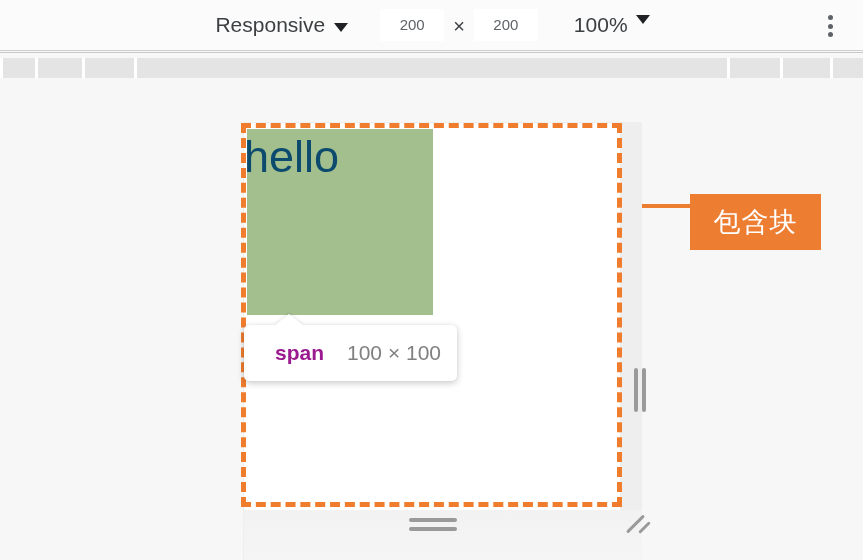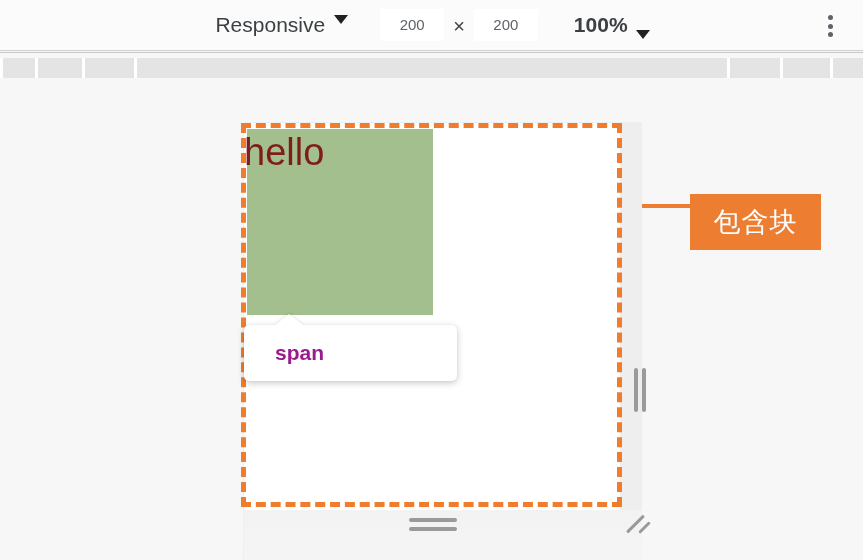--- a/index.html
+++ b/index.html
@@ -20,21 +20,21 @@
     border-bottom: 1px solid #cfcfcf;
   }
   .toolbar-inner {
     position: absolute; left: 0; top: 0;
     width: 863px; height: 50px;
     display: flex; align-items: center;
     justify-content: center;
     gap: 0;
   }
   .device-select {
-    display: flex; align-items: flex-start; gap: 9px;
+    display: flex; align-items: center; gap: 9px;
     font-size: 21px; color: #3c4043;
     padding: 2px 4px 2px 2px;
     cursor: default;
   }
   .caret {
     width: 0; height: 0;
     border-left: 7px solid transparent;
     border-right: 7px solid transparent;
     border-top: 9px solid #202124;
     display: inline-block;
@@ -49,25 +49,24 @@
     text-align: center;
     line-height: 32px;
     margin-left: 28px;
   }
   .dim-x {
     font-size: 20px; color: #3c4043;
     margin: 0 9px;
     position: relative; top: 1px;
   }
   .zoom-select {
-    display: flex; align-items: flex-end; gap: 8px;
+    display: flex; align-items: flex-start; gap: 8px;
     font-size: 21px; color: #3c4043;
     margin-left: 36px;
     cursor: default;
-    font-weight: bold;
   }
   .kebab {
     position: absolute; right: 21px; top: 13px;
     width: 24px; height: 26px;
     display: flex; flex-direction: column;
     align-items: center; justify-content: space-between;
     padding: 2px 0;
     cursor: default;
   }
   .kebab i {
@@ -126,22 +125,22 @@
   }
 
   
   .green-box {
     position: absolute; left: 247px; top: 51px;
     width: 186px; height: 186px;
     background: #a4bf8e;
   }
   .hello-text {
     position: absolute; left: -3px; top: 2px;
-    font-size: 38px;
-    color: #7f1d1d;
+    font-size: 45px;
+    color: #0c4a6e;
     letter-spacing: 0px;
     white-space: nowrap;
   }
 
   
   .tooltip {
     position: absolute; left: 244px; top: 247px;
     width: 213px; height: 56px;
     background: #ffffff;
     border-radius: 5px;
@@ -275,20 +274,21 @@
 
     <div class="dashed-box"></div>
 
     <div class="green-box">
       <span class="hello-text">hello</span>
     </div>
 
     <div class="tooltip">
       <div class="tooltip-arrow"></div>
       <span class="tt-tag">span</span>
+      <span class="tt-size">100 × 100</span>
     </div>
 
     <div class="handle-right">
       <i></i>
       <i></i>
     </div>
 
     <div class="handle-bottom">
       <i></i>
       <i></i>

